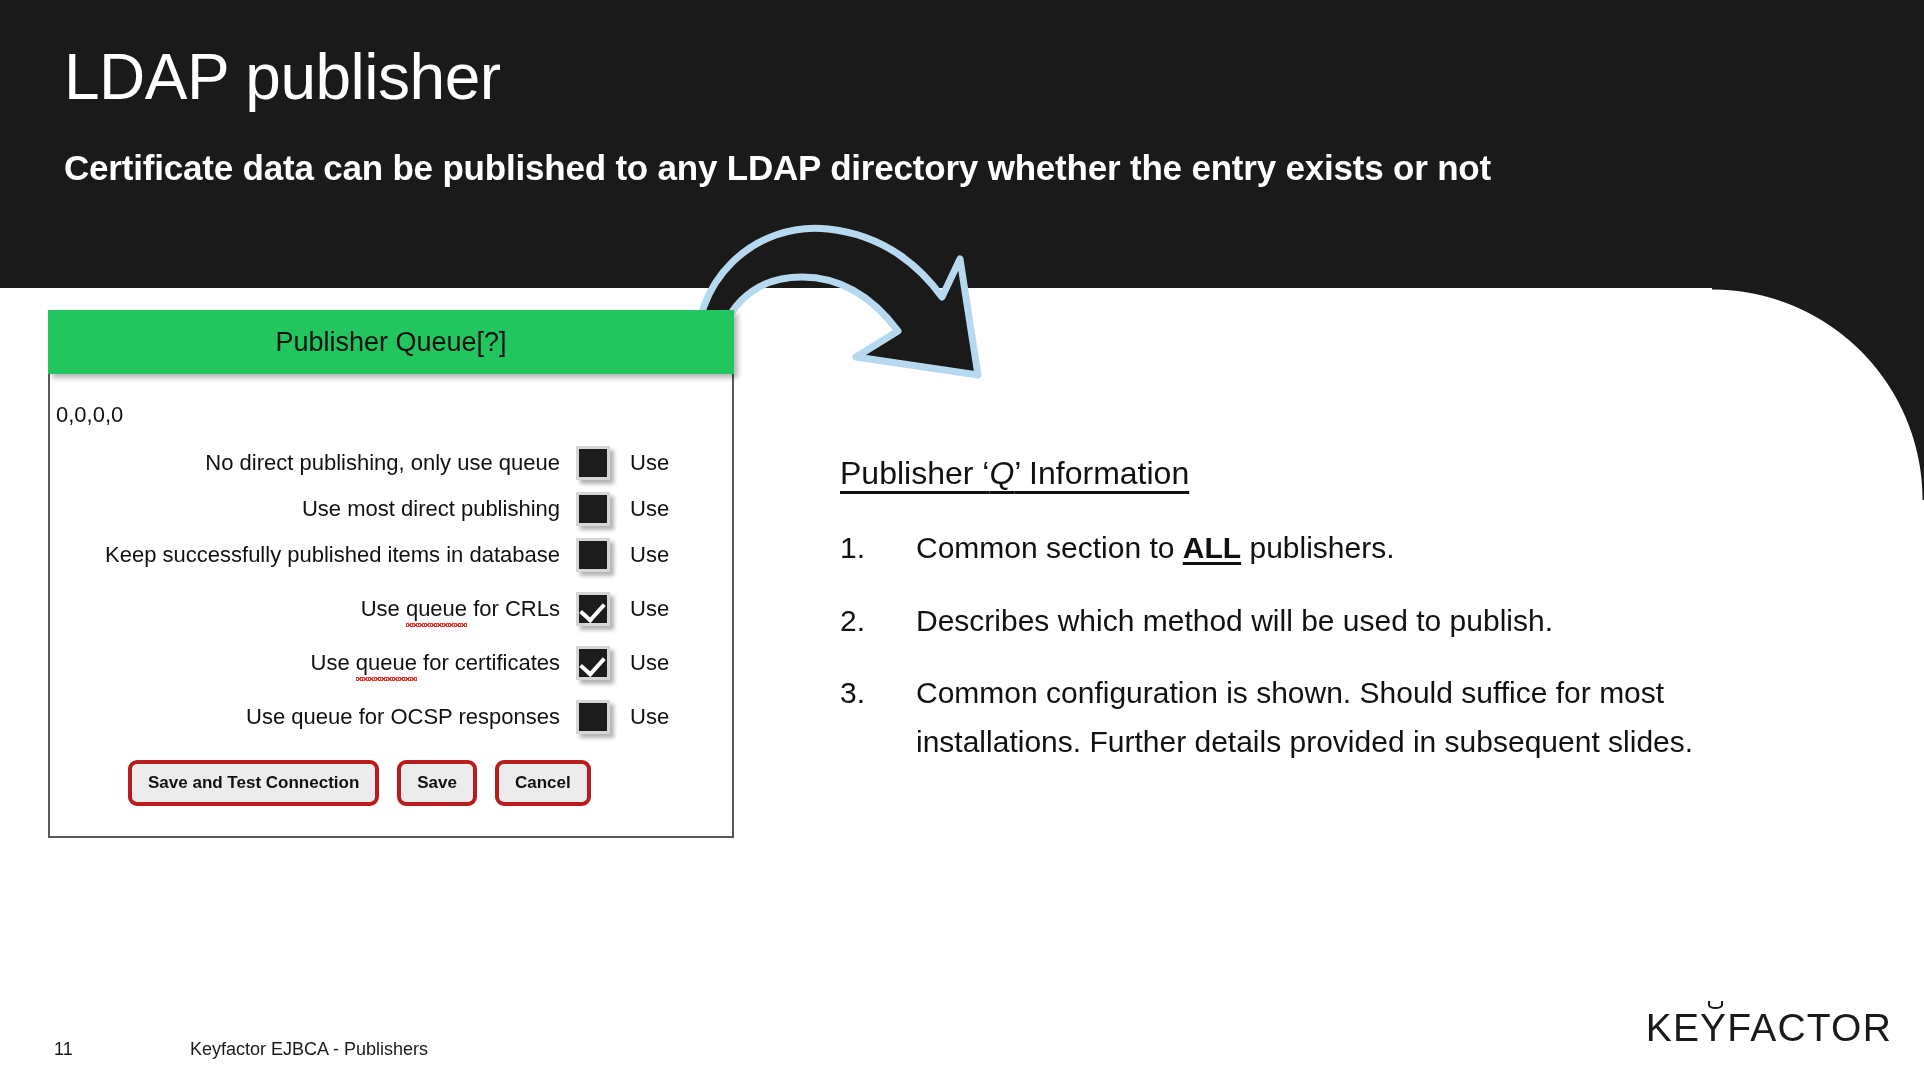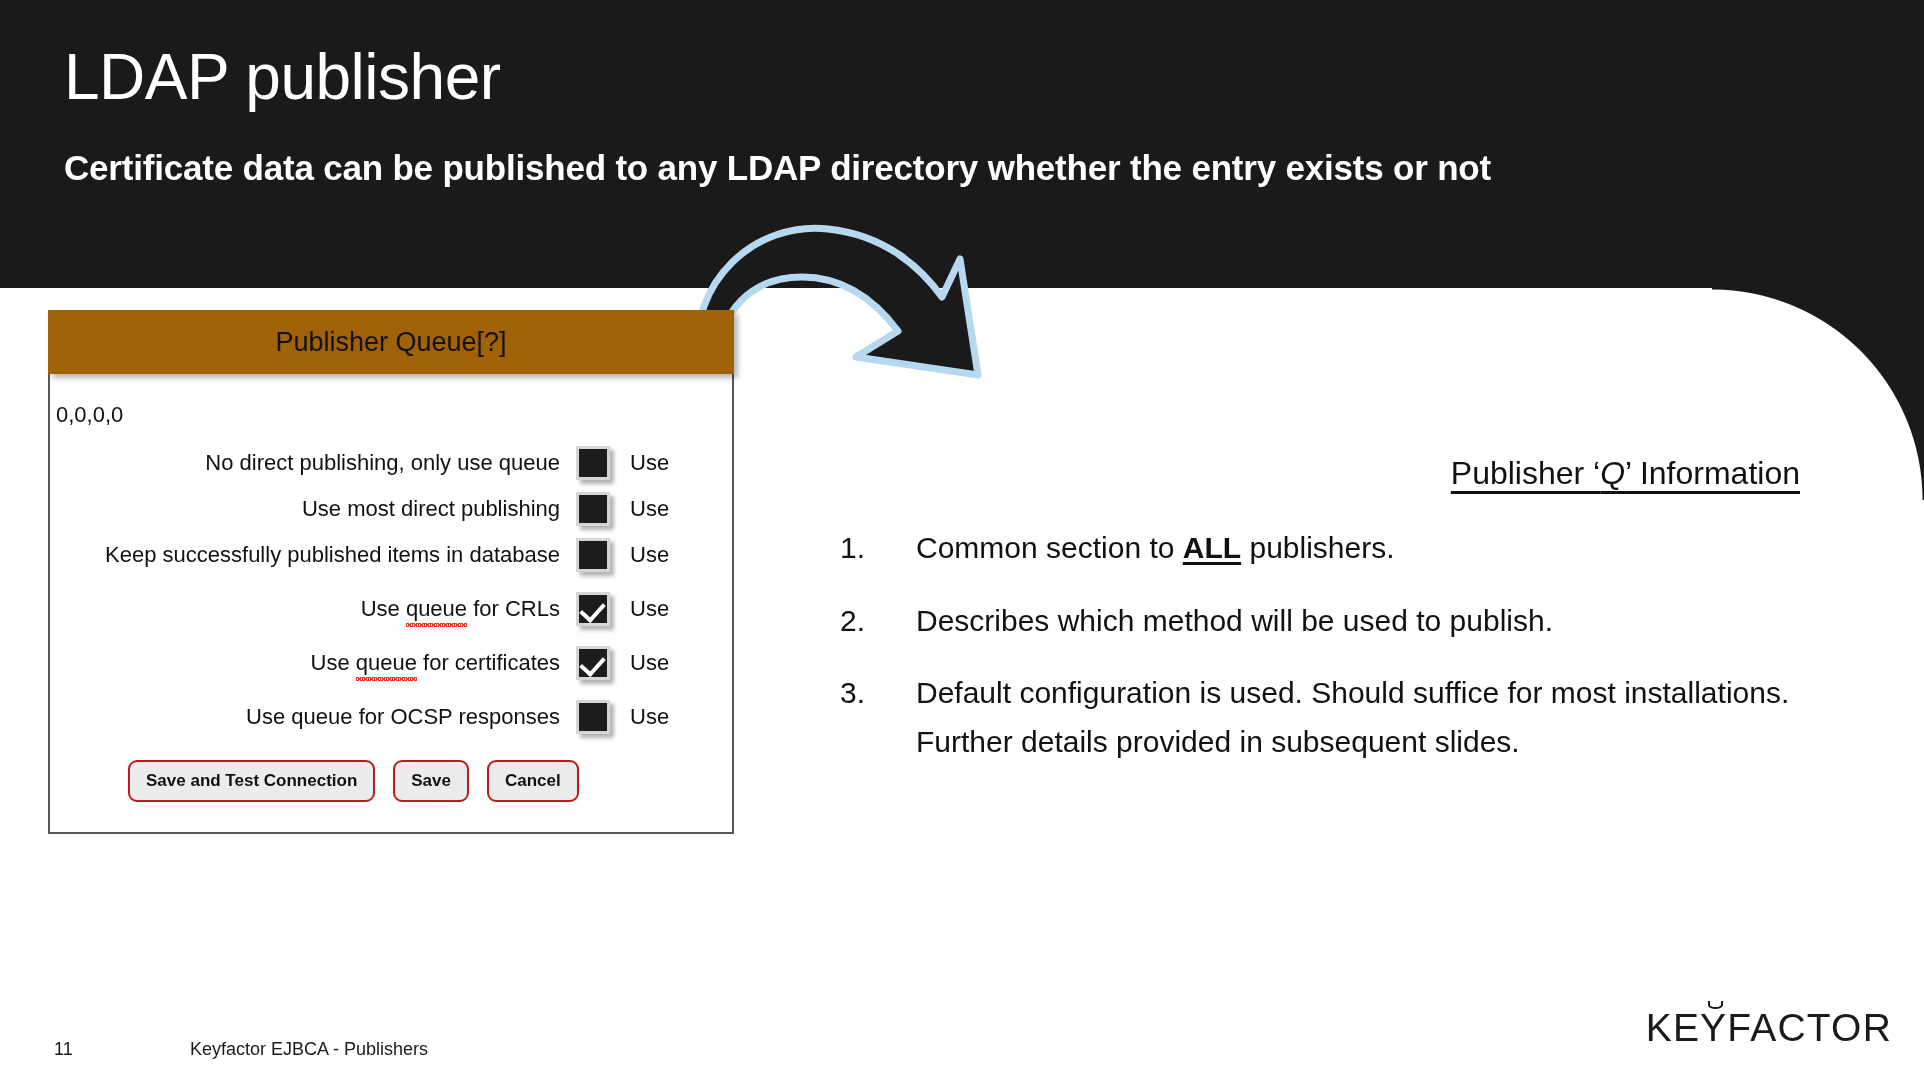--- a/index.html
+++ b/index.html
@@ -90,21 +90,21 @@
 
   
   #queue-form {
     position: absolute;
     left: 48px;
     top: 310px;
     width: 686px;
   }
   #queue-form-header {
     height: 64px;
-    background: #a16207;
+    background: #22c55e;
     display: flex;
     align-items: center;
     justify-content: center;
     box-shadow: 4px 4px 5px rgba(0,0,0,0.28);
     position: relative;
     z-index: 2;
   }
   #queue-form-header .title {
     font-size: 27px;
     color: #111111;
@@ -194,40 +194,40 @@
   }
 
   #form-buttons {
     display: flex;
     gap: 18px;
     margin-top: 26px;
     padding-left: 78px;
   }
   .form-button {
     background: #ececed;
-    border: 2px solid #b91c1c;
+    border: 4px solid #b91c1c;
     border-radius: 9px;
     font-size: 17px;
     font-weight: 700;
     color: #111111;
     font-family: "Liberation Sans", sans-serif;
     padding: 9px 16px;
     cursor: pointer;
     white-space: nowrap;
   }
 
   
   #info-block {
     position: absolute;
     left: 840px;
     top: 455px;
     width: 960px;
   }
   #info-heading {
-    text-align: right;
+    text-align: left;
     font-size: 32px;
     color: #111111;
     text-decoration: underline;
     text-underline-offset: 7px;
     margin-bottom: 32px;
   }
   #info-heading .q {
     font-style: italic;
   }
   .info-item {
@@ -393,21 +393,21 @@
       <div class="info-text"><span>Common section to </span><u>ALL</u><span> publishers.</span></div>
     </div>
 
     <div class="info-item">
       <div class="info-num">2.</div>
       <div class="info-text">Describes which method will be used to publish.</div>
     </div>
 
     <div class="info-item">
       <div class="info-num">3.</div>
-      <div class="info-text">Default configuration is used. Should suffice for most installations. Further details provided in subsequent slides.</div>
+      <div class="info-text">Common configuration is shown. Should suffice for most installations. Further details provided in subsequent slides.</div>
     </div>
   </div>
 
   <div id="footer-page-number">11</div>
   <div id="footer-deck-title">Keyfactor EJBCA - Publishers</div>
   <div id="brand-logo"><span>KE</span><span class="caron">Y</span><span>FACTOR</span></div>
 
 </div>
 
 </body></html>

